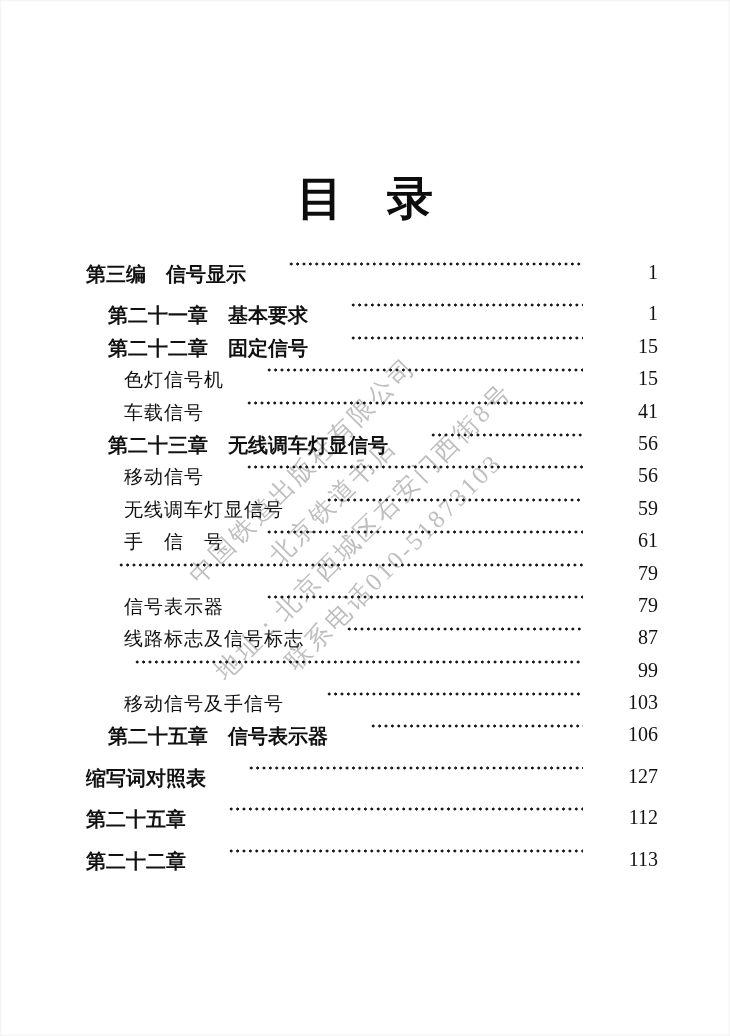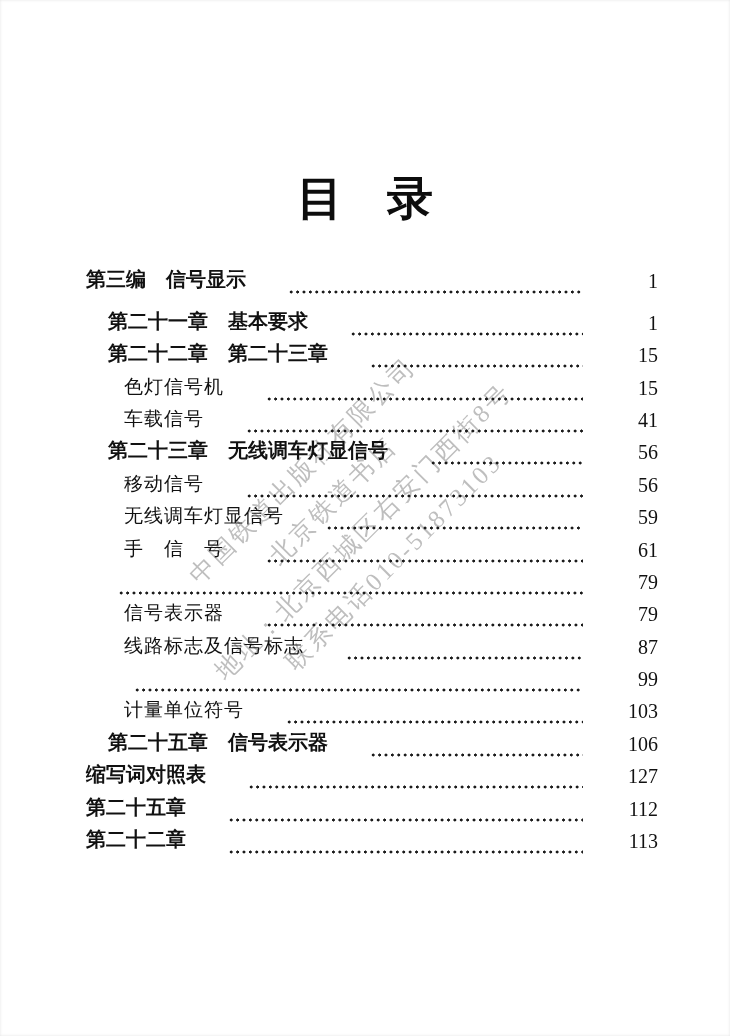--- a/index.html
+++ b/index.html
@@ -46,21 +46,21 @@
     line-height: 50px;
     font-size: 46px;
     font-weight: 700;
     color: #0d0d0d;
   }
   .toc {
     margin: 37px 72px 0 86px;
   }
   .toc-row {
     display: flex;
-    align-items: flex-end;
+    align-items: flex-start;
     height: 32.4px;
     font-size: 20px;
     white-space: pre;
     gap: 32px;
   }
   .toc-row.level-part {
     font-weight: 700;
     margin-bottom: 9px;
   }
   .toc-row.level-chapter {
@@ -68,20 +68,21 @@
     padding-left: 22px;
   }
   .toc-row.level-section {
     font-weight: 400;
     font-size: 19px;
     padding-left: 38px;
     letter-spacing: 1px;
   }
   .toc-row.level-back {
     font-weight: 700;
+    margin-top: 9px;
   }
   .toc-label {
     flex: none;
   }
   .toc-dots {
     flex: 1 1 auto;
     height: 4px;
     margin-left: 10px;
     margin-right: 9px;
     transform: translateY(1px);
@@ -123,21 +124,21 @@
     <span class="toc-label">第三编　信号显示</span>
     <span class="toc-dots"></span>
     <span class="toc-page">1</span>
   </div>
         <div class="toc-row level-chapter">
     <span class="toc-label">第二十一章　基本要求</span>
     <span class="toc-dots"></span>
     <span class="toc-page">1</span>
   </div>
         <div class="toc-row level-chapter">
-    <span class="toc-label">第二十二章　第二十三章</span>
+    <span class="toc-label">第二十二章　固定信号</span>
     <span class="toc-dots"></span>
     <span class="toc-page">15</span>
   </div>
         <div class="toc-row level-section">
     <span class="toc-label">色灯信号机</span>
     <span class="toc-dots"></span>
     <span class="toc-page">15</span>
   </div>
         <div class="toc-row level-section">
     <span class="toc-label">车载信号</span>
@@ -176,21 +177,21 @@
         <div class="toc-row level-section">
     <span class="toc-label">线路标志及信号标志</span>
     <span class="toc-dots"></span>
     <span class="toc-page">87</span>
   </div>
         <div class="toc-row level-section">
     <span class="toc-dots"></span>
     <span class="toc-page">99</span>
   </div>
         <div class="toc-row level-section">
-    <span class="toc-label">计量单位符号</span>
+    <span class="toc-label">移动信号及手信号</span>
     <span class="toc-dots"></span>
     <span class="toc-page">103</span>
   </div>
         <div class="toc-row level-chapter">
     <span class="toc-label">第二十五章　信号表示器</span>
     <span class="toc-dots"></span>
     <span class="toc-page">106</span>
   </div>
         <div class="toc-row level-back">
     <span class="toc-label">缩写词对照表</span>

